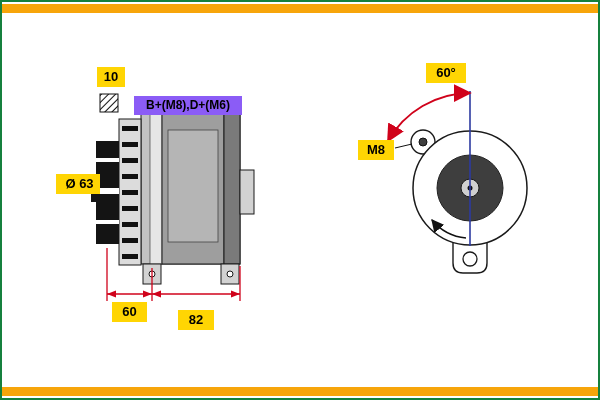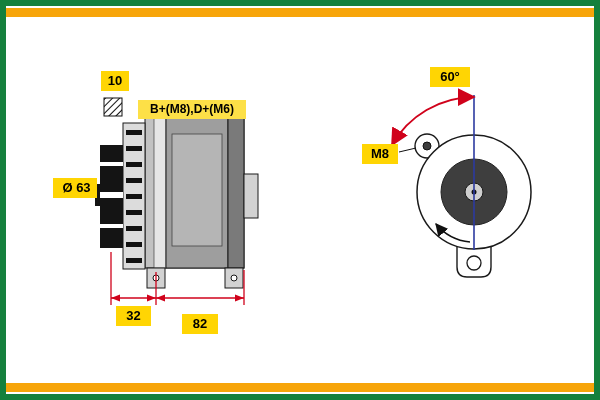--- a/index.html
+++ b/index.html
@@ -1,35 +1,35 @@
 <!DOCTYPE html>
 <html><head>
 <meta charset="utf-8">
 <style>
   html,body { margin:0; padding:0; background:#fff; }
   .stage {
     position:relative; width:600px; height:400px; background:#ffffff;
-    border:6px solid #15803d; box-sizing:border-box; overflow:hidden;
+    border:2px solid #15803d; box-sizing:border-box; overflow:hidden;
     font-family:"Liberation Sans", sans-serif;
   }
   .accent-bar {
     position:absolute; left:0; width:100%; height:9px; background:#f7a50a;
   }
   .accent-bar.top { top:2px; }
   .accent-bar.bottom { bottom:2px; }
   svg.drawing { position:absolute; left:0; top:0; }
   .label {
     position:absolute; height:20px; background:#ffd503; color:#000;
     font-weight:bold; font-size:13px; line-height:20px; text-align:center;
     white-space:nowrap; padding:0 5px; box-sizing:border-box;
   }
-  .label.blue { background:#fde047; font-size:12px; }
+  .label.blue { background:#8b5cf6; font-size:12px; }
   .lbl-belt-width { left:95px;  top:65px;  min-width:28px; }
   .lbl-terminals  { left:132px; top:94px;  min-width:108px; height:19px; line-height:19px; }
-  .lbl-pulley-dia { left:47px;  top:172px; min-width:44px;padding-left:8px; }
+  .lbl-pulley-dia { left:54px;  top:172px; min-width:44px;padding-left:8px; }
   .lbl-dim-32     { left:110px; top:300px; min-width:35px; }
   .lbl-dim-82     { left:176px; top:308px; min-width:36px; }
   .lbl-angle      { left:424px; top:61px;  min-width:40px; }
   .lbl-thread     { left:356px; top:138px; min-width:36px;text-align:center; }
   .lbl-hole-dia   { left:437px; top:284px; min-width:62px; }
 </style>
 </head>
 <body>
 
 <div class="stage">
@@ -128,21 +128,21 @@
       <line x1="393" y1="146" x2="410" y2="142" stroke="#111" stroke-width="1"></line>
     </g>
   </svg>
 
   <div class="label lbl-belt-width">10</div>
 
   <div class="label blue lbl-terminals">B+(M8),D+(M6)</div>
 
   <div class="label lbl-pulley-dia">Ø 63</div>
 
-  <div class="label lbl-dim-32">32</div>
+  <div class="label lbl-dim-32">60</div>
 
   <div class="label lbl-dim-82">82</div>
 
   <div class="label lbl-angle">60°</div>
 
   <div class="label lbl-thread">M8</div>
 
 
 </div>
 

